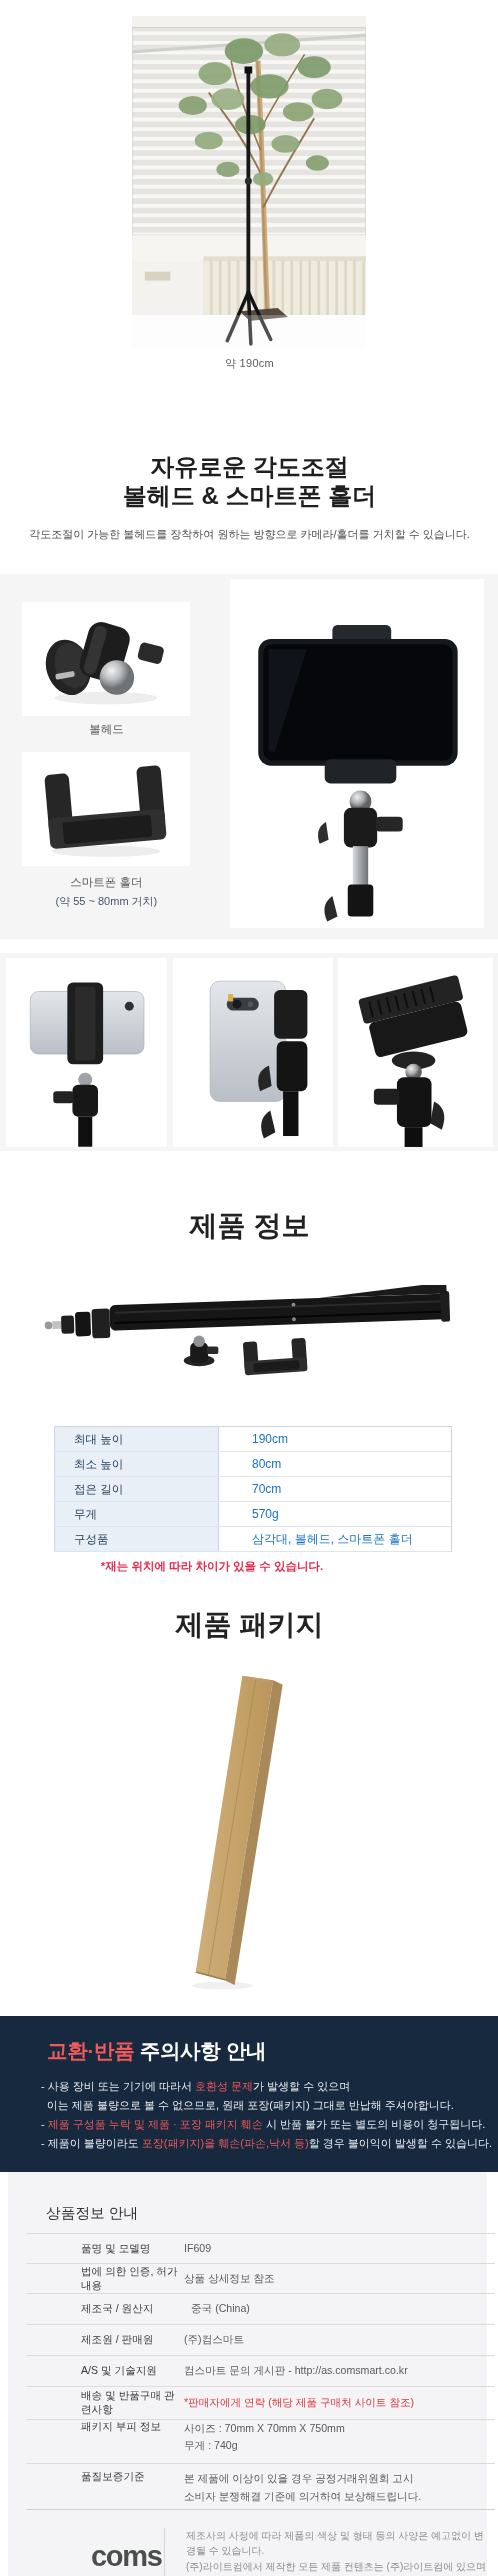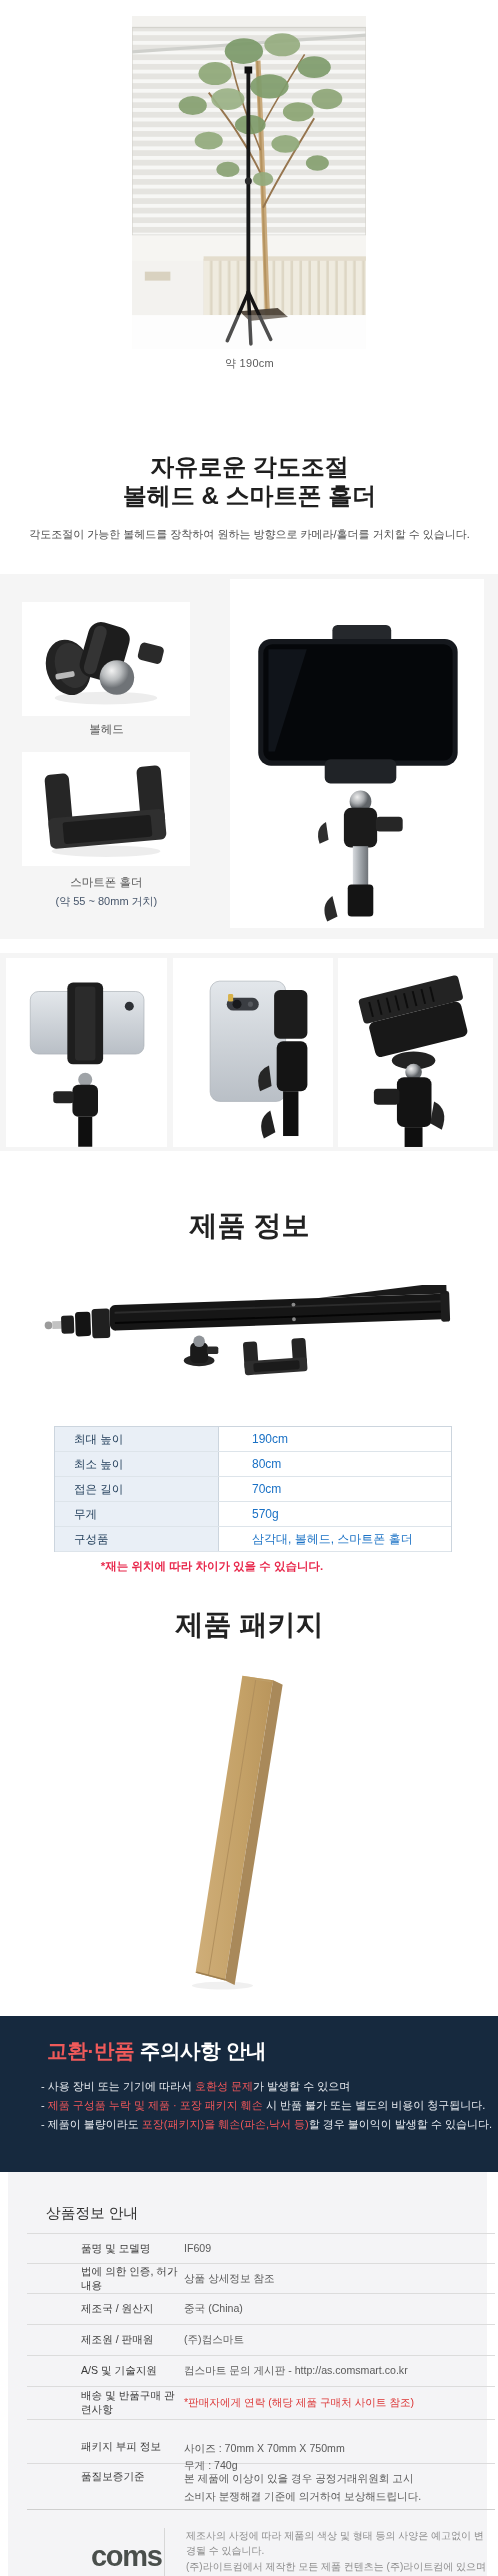--- a/index.html
+++ b/index.html
@@ -50,22 +50,22 @@
   
   .bottom { left:8px; top:2156px; width:479px; height:420px; background:#f4f4f6; }
   .shop-heading { position:absolute; left:38px; top:32px; font-size:14.7px; font-weight:500; color:#333; }
   .shop-table { position:absolute; left:19px; top:61px; width:468px; font-size:10.6px; }
   .shop-row { display:flex; border-top:0.6px solid #dcdcdc; align-items:center; }
   .shop-row.tall { align-items:flex-start; }
   .shop-row.last { border-bottom:0.6px solid #cfcfcf; }
   .shop-label { width:157px; padding-left:54px; color:#3a3a3a; }
   .shop-value { flex:1; color:#5a5a5a; line-height:17.3px; }
   .shop-value.red { color:#dc3535; }
-  .h47 { height:30px; } .h48 { height:31px; } .h49 { height:31px; } .h51 { height:33px; }
-  .h69 { height:44px; padding-top:20px; } .h74 { height:47px; padding-top:6.4px; }
+  .h47 { height:30px; } .h48 { height:31px;gap:7px; } .h49 { height:31px; } .h51 { height:33px; }
+  .h69 { height:44px; padding-top:0; } .h74 { height:47px; padding-top:6.4px; }
 
   
   .footer-logo { position:absolute; left:83px; top:368px; font-size:29px; font-weight:800; letter-spacing:-1.3px; color:#4a4f4c; }
   .footer-vline { position:absolute; left:156px; top:356px; width:0.6px; height:49px; background:#d7d7d7; }
   .footer-text { position:absolute; left:178px; top:356px; font-size:10px; line-height:15.3px; color:#8d8d8d; }
   .footer-text .b { font-weight:700; color:#6b6b6b; }
 </style>
 </head>
 <body>
 
@@ -336,20 +336,21 @@
       <line x1="104" y1="12" x2="30" y2="474" stroke="#b08e5c" stroke-width="1.5"></line>
       <line x1="86" y1="9" x2="128" y2="15" stroke="#bfa06b" stroke-width="1.5"></line>
       <polygon points="12,468 58,480 56,482 10,470" fill="#9c7e50"></polygon>
     </svg>
   </div>
 
   <div class="abs notice">
     <div class="notice-title"><span class="hl">교환·반품</span><span> 주의사항 안내</span></div>
     <div class="notice-lines">
       <div><span>- 사용 장비 또는 기기에 따라서 </span><span class="hl">호환성 문제</span><span>가 발생할 수 있으며</span></div>
+      <div class="indent">이는 제품 불량으로 볼 수 없으므로, 원래 포장(패키지) 그대로 반납해 주셔야합니다.</div>
       <div><span>- </span><span class="hl">제품 구성품 누락 및 제품 · 포장 패키지 훼손</span><span> 시 반품 불가 또는 별도의 비용이 청구됩니다.</span></div>
       <div><span>- 제품이 불량이라도 </span><span class="hl">포장(패키지)을 훼손(파손,낙서 등)</span><span>할 경우 불이익이 발생할 수 있습니다.</span></div>
     </div>
   </div>
 
   <div class="abs bottom">
     <div class="shop-heading">상품정보 안내</div>
     <div class="shop-table">
       <div class="shop-row h47">
         <div class="shop-label">품명 및 모델명</div>

